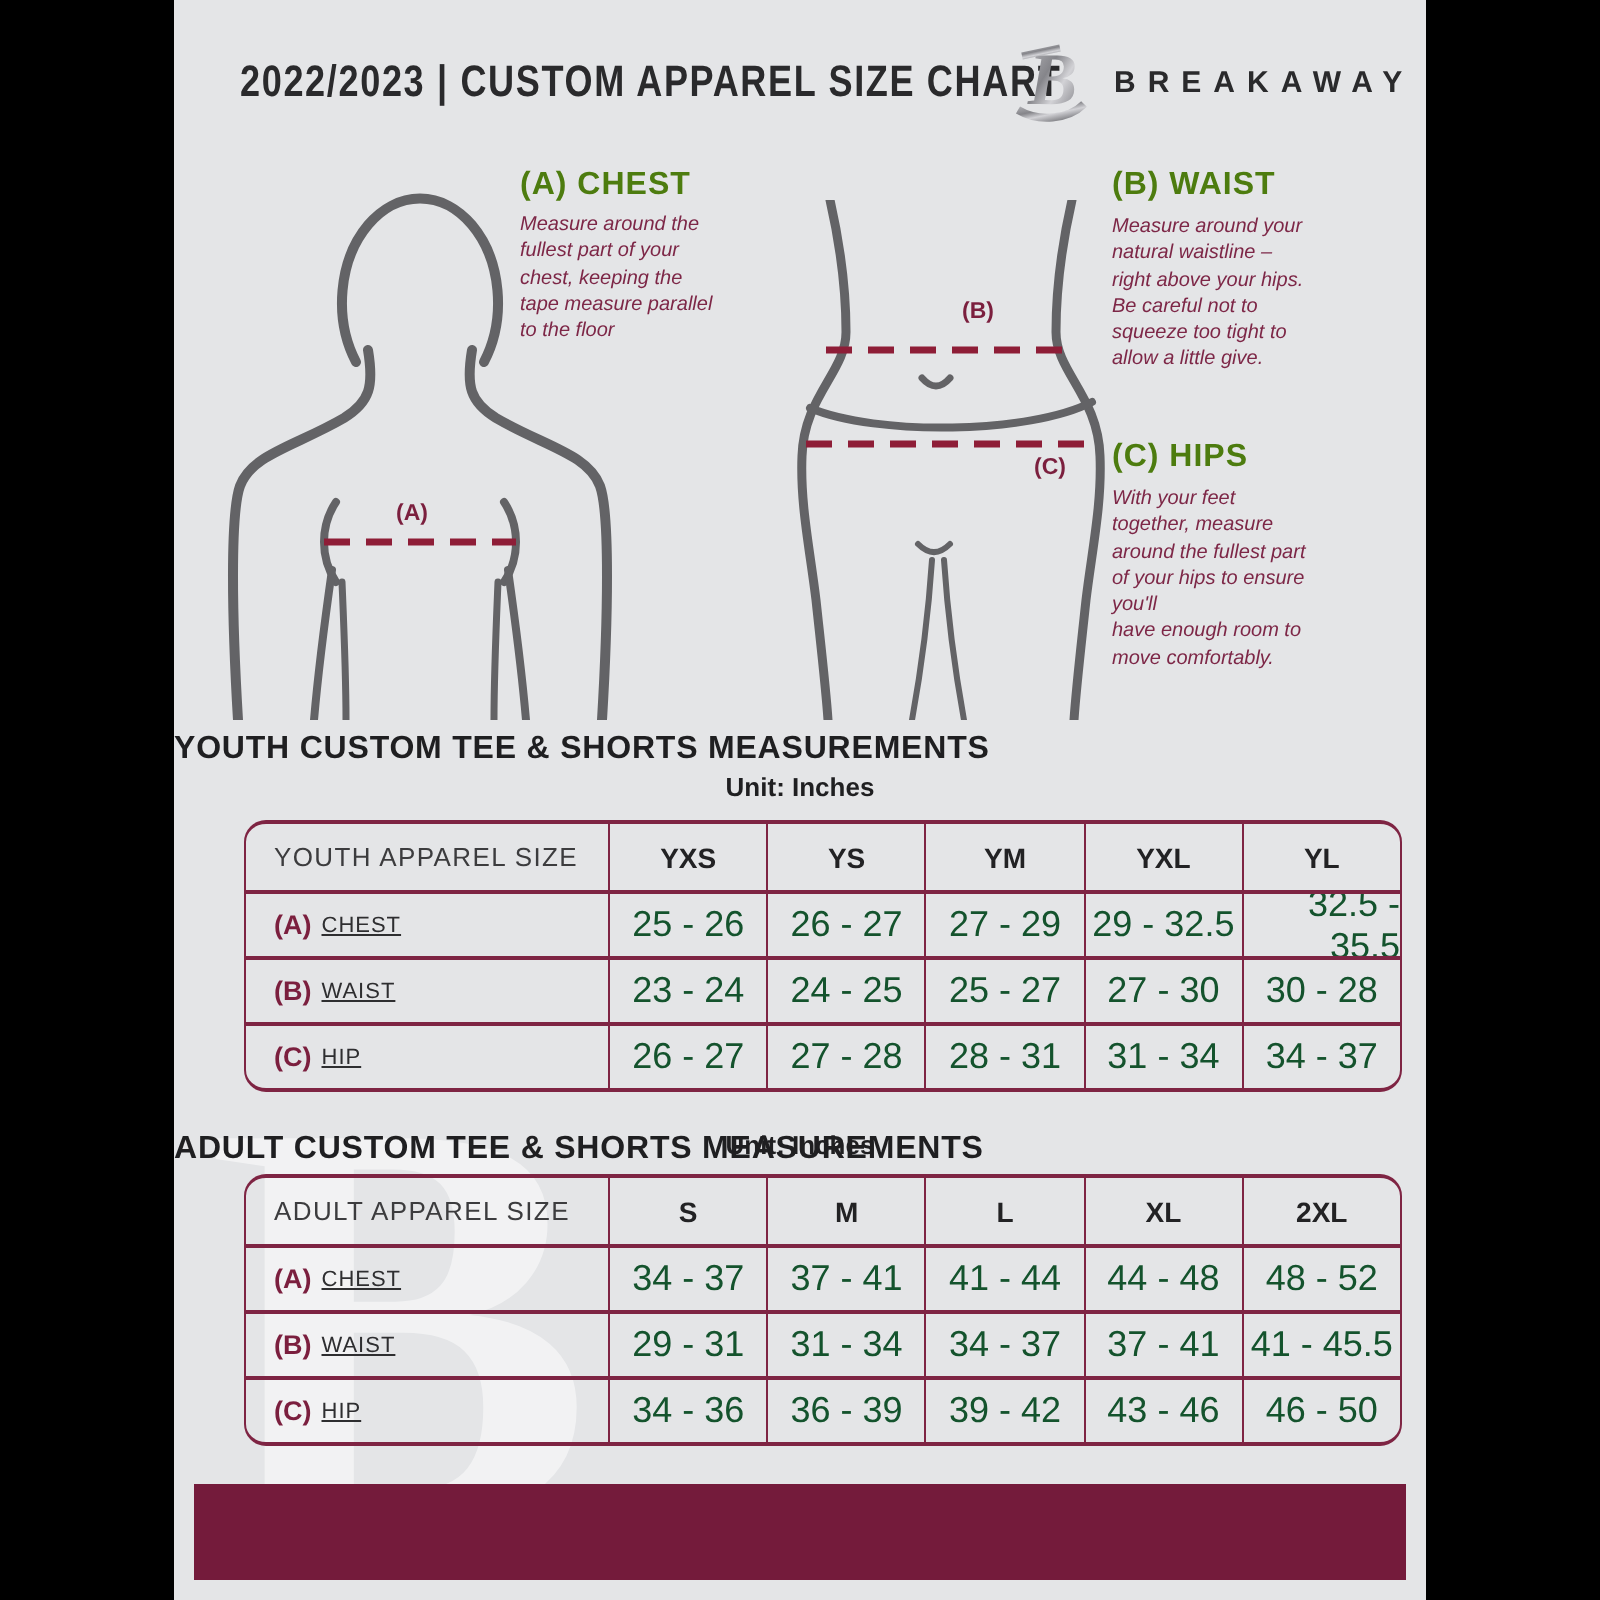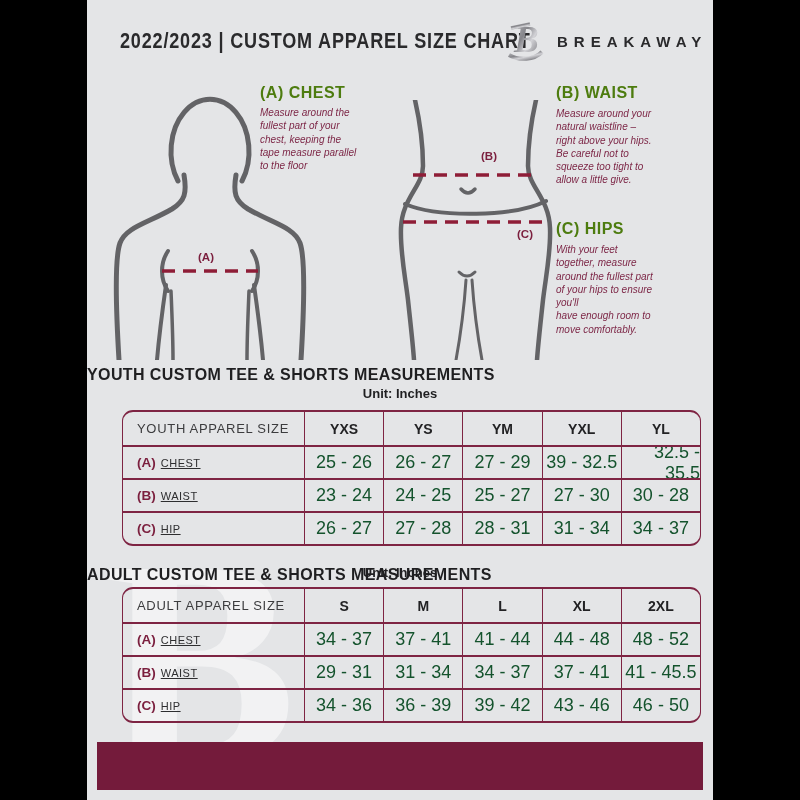--- a/index.html
+++ b/index.html
@@ -187,21 +187,21 @@
         <div class="cell hd-size">YL</div>
       </div>
       <div class="t-row">
         <div class="cell">
           <span class="pfx">(A)</span>
           <span class="lbl">CHEST</span>
         </div>
         <div class="cell val">25 - 26</div>
         <div class="cell val">26 - 27</div>
         <div class="cell val">27 - 29</div>
-        <div class="cell val">39 - 32.5</div>
+        <div class="cell val">29 - 32.5</div>
         <div class="cell val">32.5 - 35.5</div>
       </div>
       <div class="t-row">
         <div class="cell">
           <span class="pfx">(B)</span>
           <span class="lbl">WAIST</span>
         </div>
         <div class="cell val">23 - 24</div>
         <div class="cell val">24 - 25</div>
         <div class="cell val">25 - 27</div>

